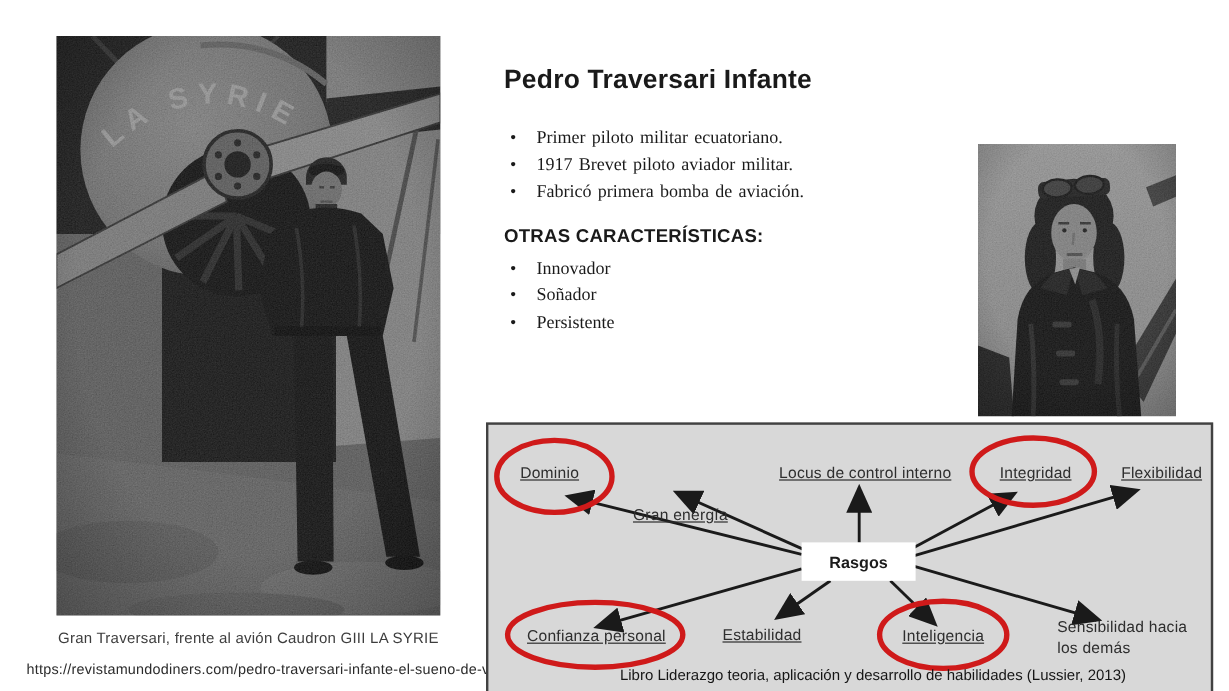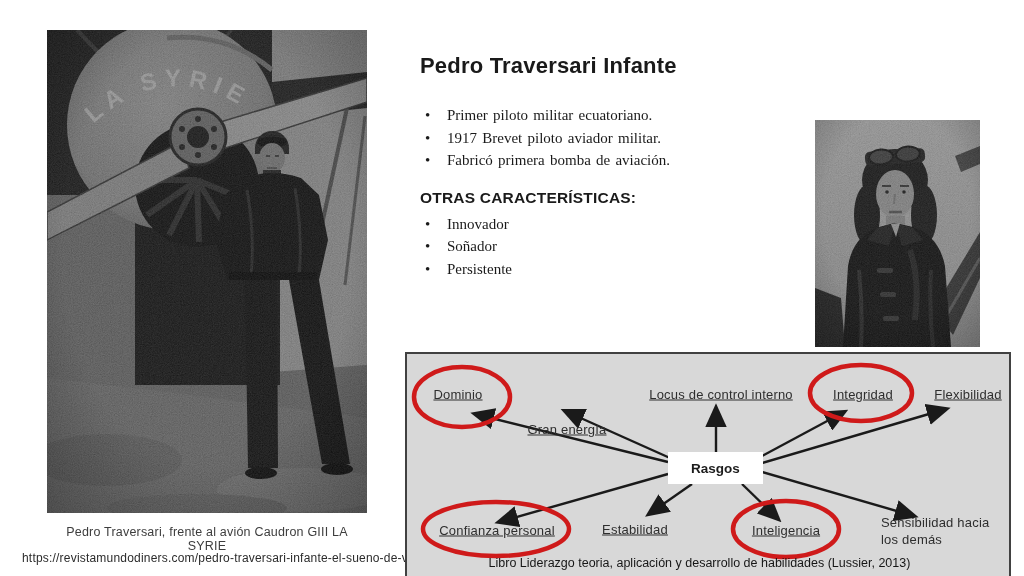--- a/index.html
+++ b/index.html
@@ -26,21 +26,21 @@
 
   
   .diagram{left:405px;top:352px;width:606px;height:230px;background:#d8d8d8;
            border:2px solid #414141;box-sizing:border-box;}
   .diagram-inner{position:absolute;left:0;top:0;width:602px;height:226px;}
   .trait{position:absolute;font-size:13px;color:#2e2e2e;white-space:nowrap;
          transform:translate(-50%,-50%);letter-spacing:.2px;text-decoration:underline;}
   .trait-wrap{position:absolute;font-size:13px;color:#2e2e2e;width:120px;line-height:17px;letter-spacing:.2px;}
   .rasgos-box{position:absolute;left:261px;top:98px;width:95px;height:32px;background:#ffffff;
               display:flex;align-items:center;justify-content:center;font-size:13.5px;font-weight:bold;color:#1c1c1c;}
-  .diagram-caption{position:absolute;left:0;top:202px;width:585px;text-align:center;font-size:12.5px;color:#161616;}
+  .diagram-caption{position:absolute;left:0;top:202px;width:585px;text-align:center;font-size:12.5px;color:#161616;padding-left:28px;}
 </style>
 </head>
 <body>
 
 <div class="abs left-photo">
   <svg width="320" height="483" viewBox="0 0 320 483">
     <defs>
       <radialGradient id="cowl" cx="45%" cy="40%" r="65%">
         <stop offset="0%" stop-color="#c9c9c9"></stop>
           <stop offset="75%" stop-color="#adadad"></stop>
@@ -124,21 +124,21 @@
       <polygon points="242,250 272,250 303,434 275,434" fill="#151515"></polygon>
       <ellipse cx="214" cy="443" rx="16" ry="6" fill="#0f0f0f"></ellipse>
       <ellipse cx="290" cy="439" rx="16" ry="6" fill="#0f0f0f"></ellipse>
     </g>
 
     <rect width="320" height="483" filter="url(#grain)" opacity="0.45"></rect>
     <rect width="320" height="483" fill="url(#vig)"></rect>
   </svg>
 </div>
 
-<div class="abs photo-caption">Pedro Traversari, frente al avión Caudron GIII LA SYRIE</div>
+<div class="abs photo-caption">Gran Traversari, frente al avión Caudron GIII LA SYRIE</div>
 <div class="abs source-url">https://revistamundodiners.com/pedro-traversari-infante-el-sueno-de-volar/</div>
 
 <div class="abs text-block">
   <h1>Pedro Traversari Infante</h1>
   <ul>
     <li>Primer piloto militar ecuatoriano.</li>
     <li>1917 Brevet piloto aviador militar.</li>
     <li>Fabricó primera bomba de aviación.</li>
   </ul>
   <h2>OTRAS CARACTERÍSTICAS:</h2>

